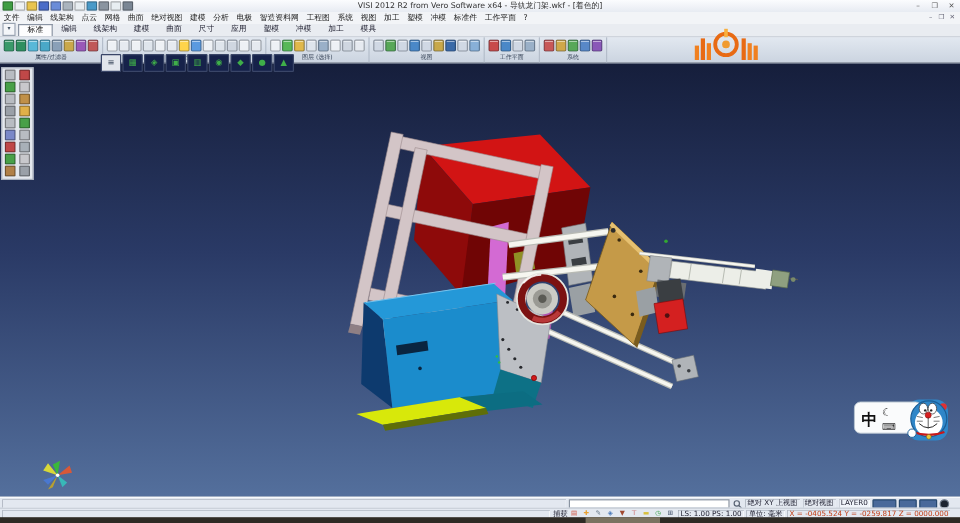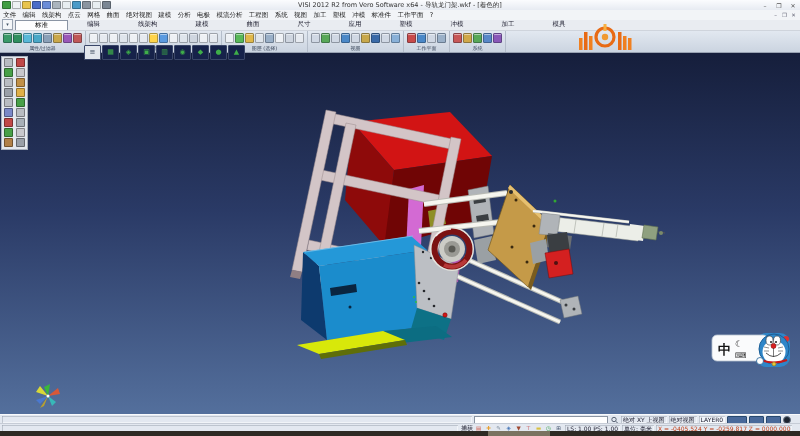--- a/index.html
+++ b/index.html
@@ -20,21 +20,21 @@
     background:#f2f4f7;border-bottom:1px solid #dde1e7;display:flex;align-items:center;
     font-size:6.5px;color:#222}
   .menu-item{padding:0 3.2px;white-space:nowrap}
   .docctrl{margin-left:auto;display:flex;padding-right:2px}
   .dbtn{width:9px;text-align:center;font-size:5.5px;color:#667}
   .tabbar{position:absolute;top:20px;left:0;right:0;height:10px;z-index:30;
     background:#e9ecf1;border-bottom:1px solid #cfd4dc;display:flex;align-items:flex-end;
     font-size:6.5px;color:#223}
   .tab-overflow{width:9px;height:9px;line-height:8px;text-align:center;font-size:5px;
     border:0.5px solid #9aa4b2;background:#f4f6f9;margin:0 2px 0 2px;color:#456}
-  .tab{padding:0 19px;height:9px;line-height:9px;white-space:nowrap}
+  .tab{padding:0 7px;height:9px;line-height:9px;white-space:nowrap}
   .tab.active{background:#fdfdfe;border:0.5px solid #8a94a4;border-bottom:none;color:#000}
   
   .ribbon{position:absolute;top:30px;left:0;right:0;height:22px;z-index:25;
     background:linear-gradient(#e3e9f1,#cbd4e0);border-bottom:1px solid #98a2b2;display:flex}
   .rgroup{display:flex;flex-direction:column;border-right:1px solid #b4bdca;padding:1px 3px 0}
   .ricons{display:flex;gap:1px;flex:1;align-items:center}
   .ricon{width:9px;height:13px;display:flex;align-items:center;justify-content:center}
   .ricon i{display:block;width:7.5px;height:7.5px;border-radius:1.5px;
     border:0.5px solid rgba(20,30,40,.35);box-shadow:inset 0 1px 0 rgba(255,255,255,.5)}
   .rlabel{font-size:5px;color:#39465a;text-align:center;line-height:7px;white-space:nowrap}
@@ -105,21 +105,21 @@
       <span class="menu-item">文件</span>
       <span class="menu-item">编辑</span>
       <span class="menu-item">线架构</span>
       <span class="menu-item">点云</span>
       <span class="menu-item">网格</span>
       <span class="menu-item">曲面</span>
       <span class="menu-item">绝对视图</span>
       <span class="menu-item">建模</span>
       <span class="menu-item">分析</span>
       <span class="menu-item">电极</span>
-      <span class="menu-item">模流分析</span>
+      <span class="menu-item">智造资料网</span>
       <span class="menu-item">工程图</span>
       <span class="menu-item">系统</span>
       <span class="menu-item">视图</span>
       <span class="menu-item">加工</span>
       <span class="menu-item">塑模</span>
       <span class="menu-item">冲模</span>
       <span class="menu-item">标准件</span>
       <span class="menu-item">工作平面</span>
       <span class="menu-item">?</span>
     </div>

